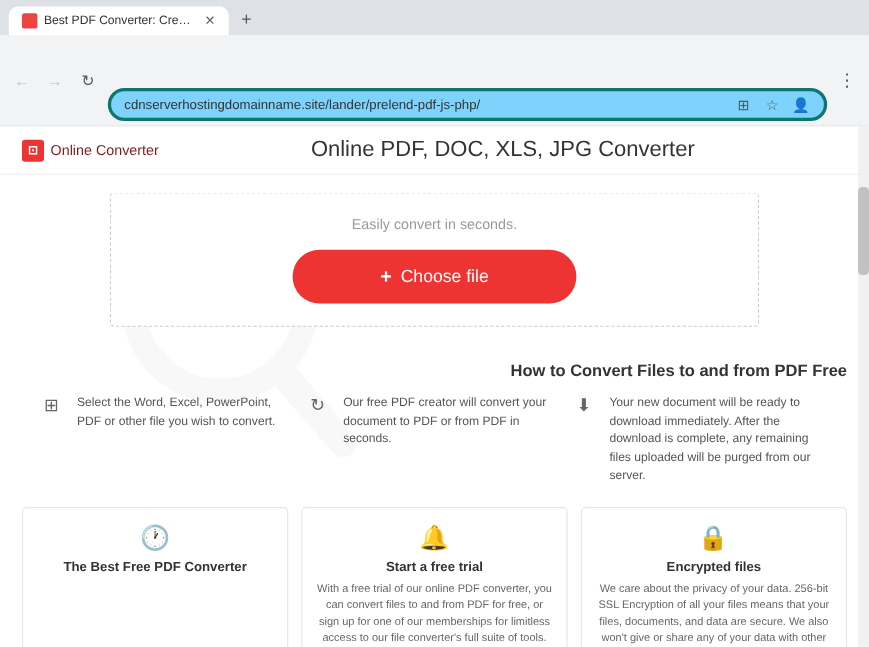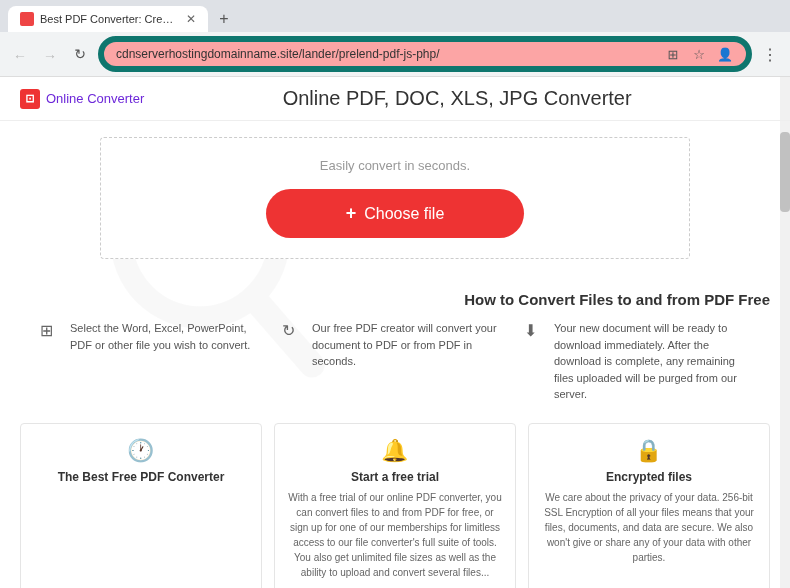--- a/index.html
+++ b/index.html
@@ -79,29 +79,30 @@
       align-items: center;
       justify-content: center;
       color: #555;
       font-size: 14px;
       cursor: pointer;
       border-radius: 50%;
     }
     .nav-btn.disabled { color: #bbb; cursor: default; }
     .address-bar {
       flex: 1;
-      background: #fca5a5;
-      border: 6px solid #0f766e;
+      background: #7dd3fc;
+      border: 3px solid #0f766e;
       border-radius: 20px;
       padding: 3px 12px;
       font-size: 12px;
       color: #333;
       display: flex;
       align-items: center;
       gap: 6px;
+      margin-top: 44px;
     }
     .address-bar-icons {
       display: flex;
       align-items: center;
       gap: 8px;
       margin-left: 4px;
     }
     .addr-icon {
       width: 18px;
       height: 18px;
@@ -182,21 +183,21 @@
       border-radius: 3px;
       display: flex;
       align-items: center;
       justify-content: center;
       color: white;
       font-size: 11px;
       font-weight: bold;
     }
     .logo-text {
       font-size: 13px;
-      color: #6d28d9;
+      color: #7f1d1d;
       font-weight: 500;
     }
     .header-title {
       flex: 1;
       text-align: center;
       font-size: 20px;
       font-weight: normal;
       color: #333;
     }
 

